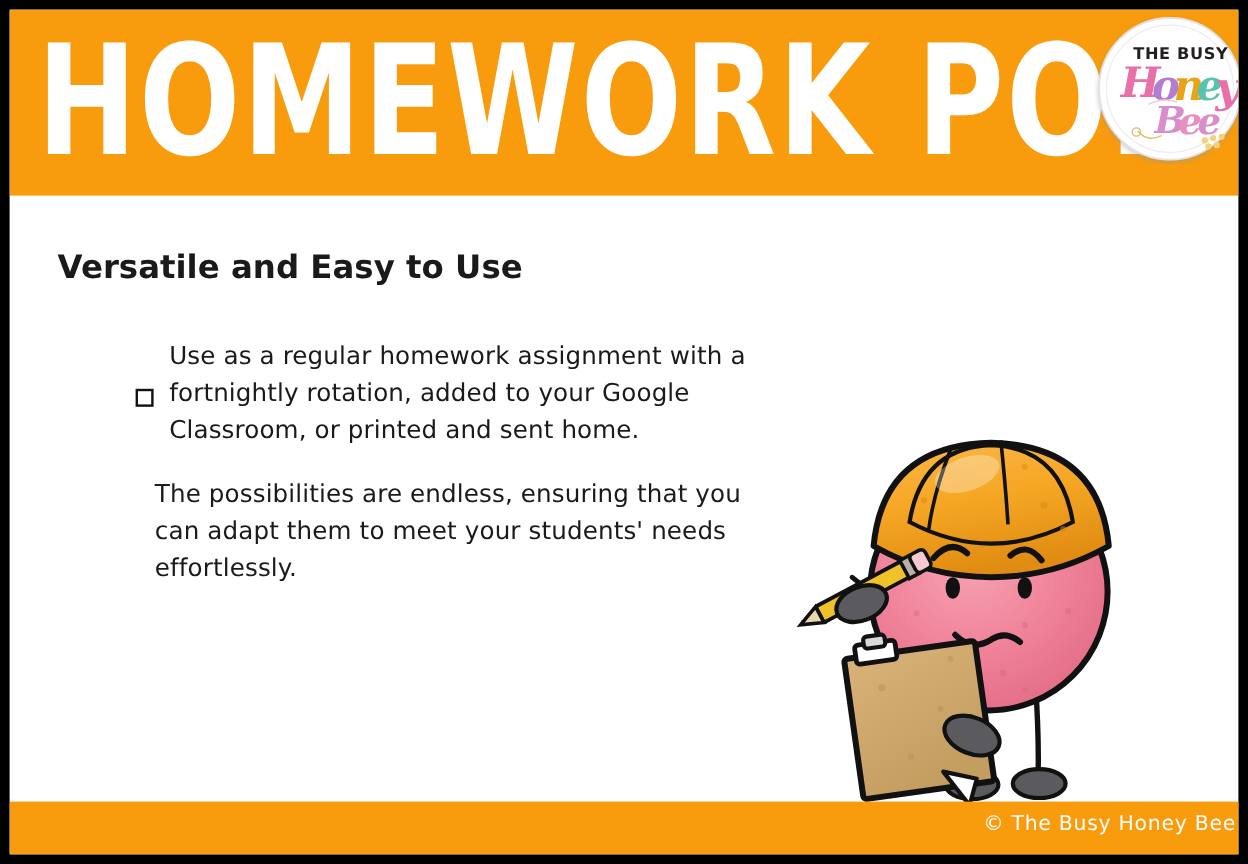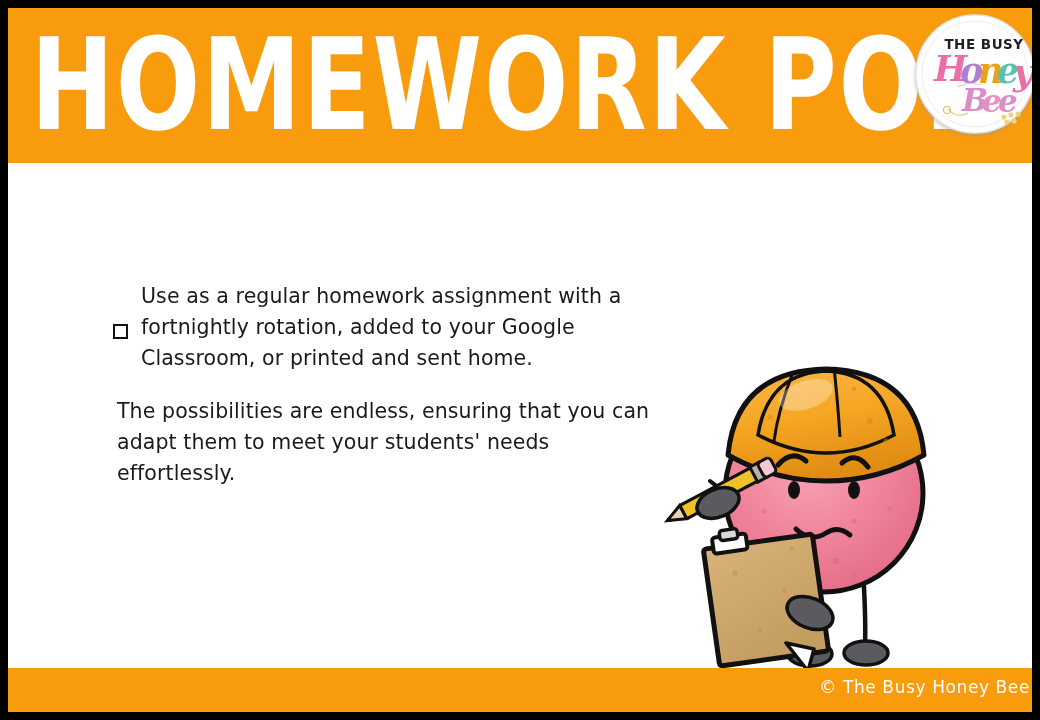--- a/index.html
+++ b/index.html
@@ -131,21 +131,21 @@
     background: #ffffff;
   }
   .bullet-text {
     font-size: 20.5px;
     line-height: 31px;
     letter-spacing: 0.1px;
   }
   .closing {
     font-size: 20.5px;
     line-height: 31px;
-    margin: 4px;
+    margin: 16px;
     letter-spacing: 0.1px;
   }
 
   
   .logo-badge {
     position: absolute;
     left: 904px;
     top: 3px;
     width: 126px;
     height: 126px;
@@ -213,20 +213,21 @@
           <circle cx="106" cy="103" r="2.6"></circle>
             <circle cx="95" cy="111" r="2.6"></circle>
           <circle cx="102" cy="110" r="2.6"></circle>
         </g>
         <path d="M45 76 q12 -6 24 -2" fill="none" stroke="#f3c9e0" stroke-width="1.2"></path>
       </svg>
     </div>
 
     <div class="content">
 
+      <div class="section-heading">Versatile and Easy to Use</div>
 
       <div class="body-block">
 
 
         <div class="bullet-row">
           <span class="bullet-box"></span>
           <span class="bullet-text">Use as a regular homework assignment with a fortnightly rotation, added to your Google Classroom, or printed and sent home.</span>
         </div>
 
 

